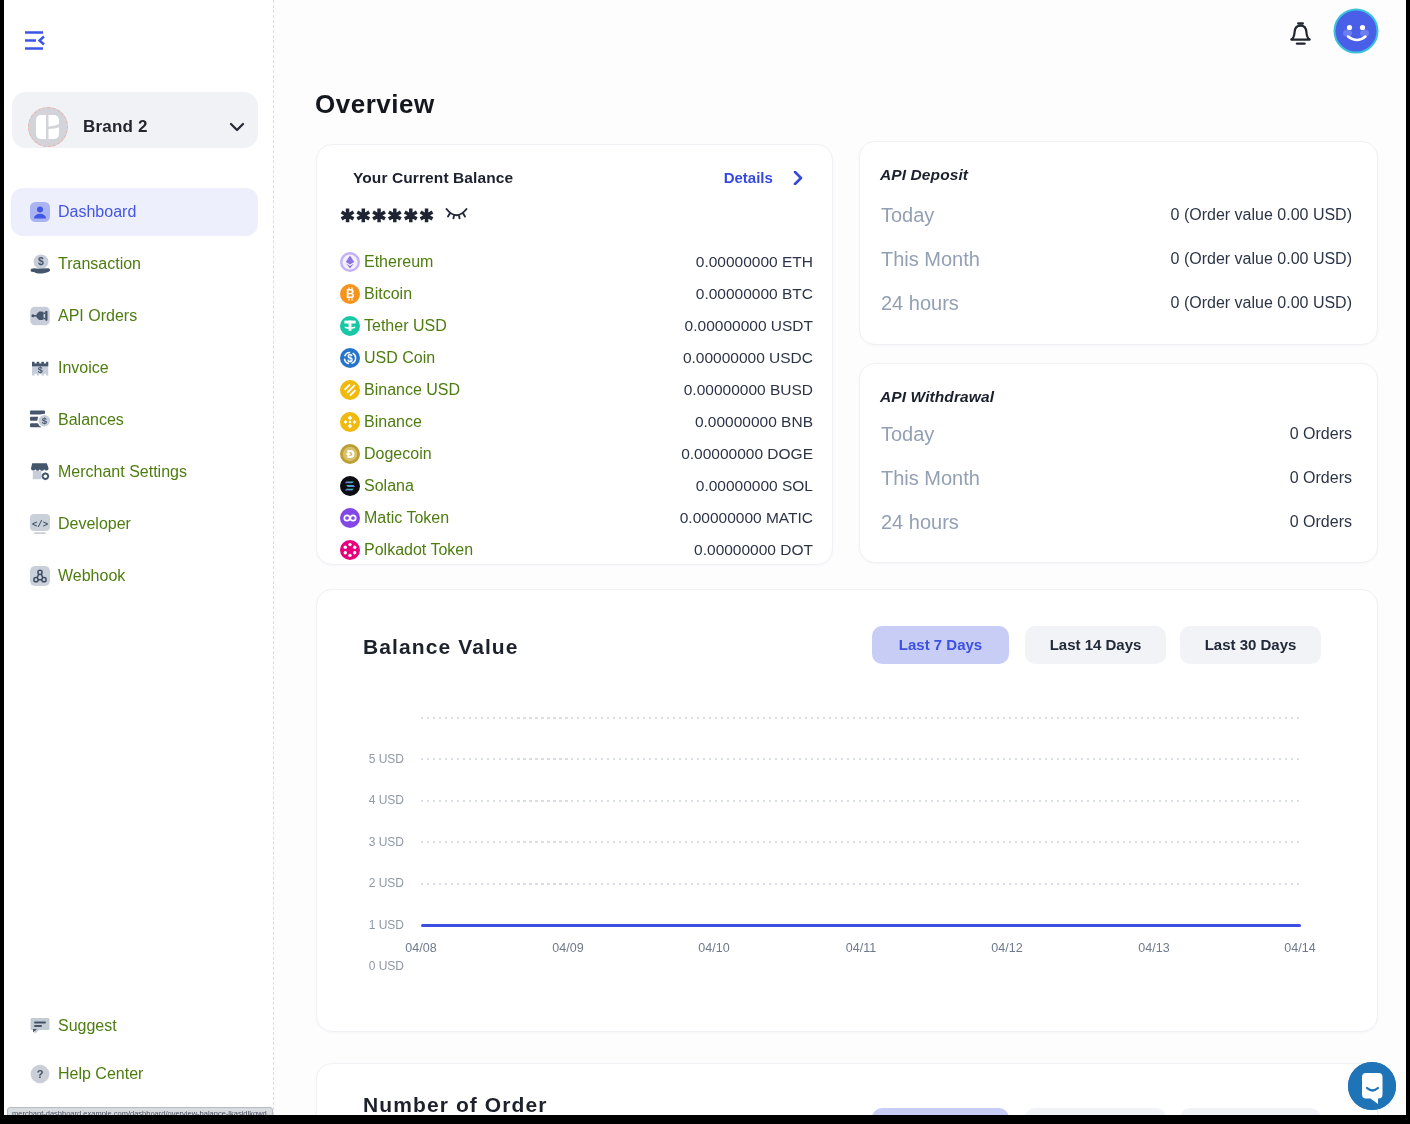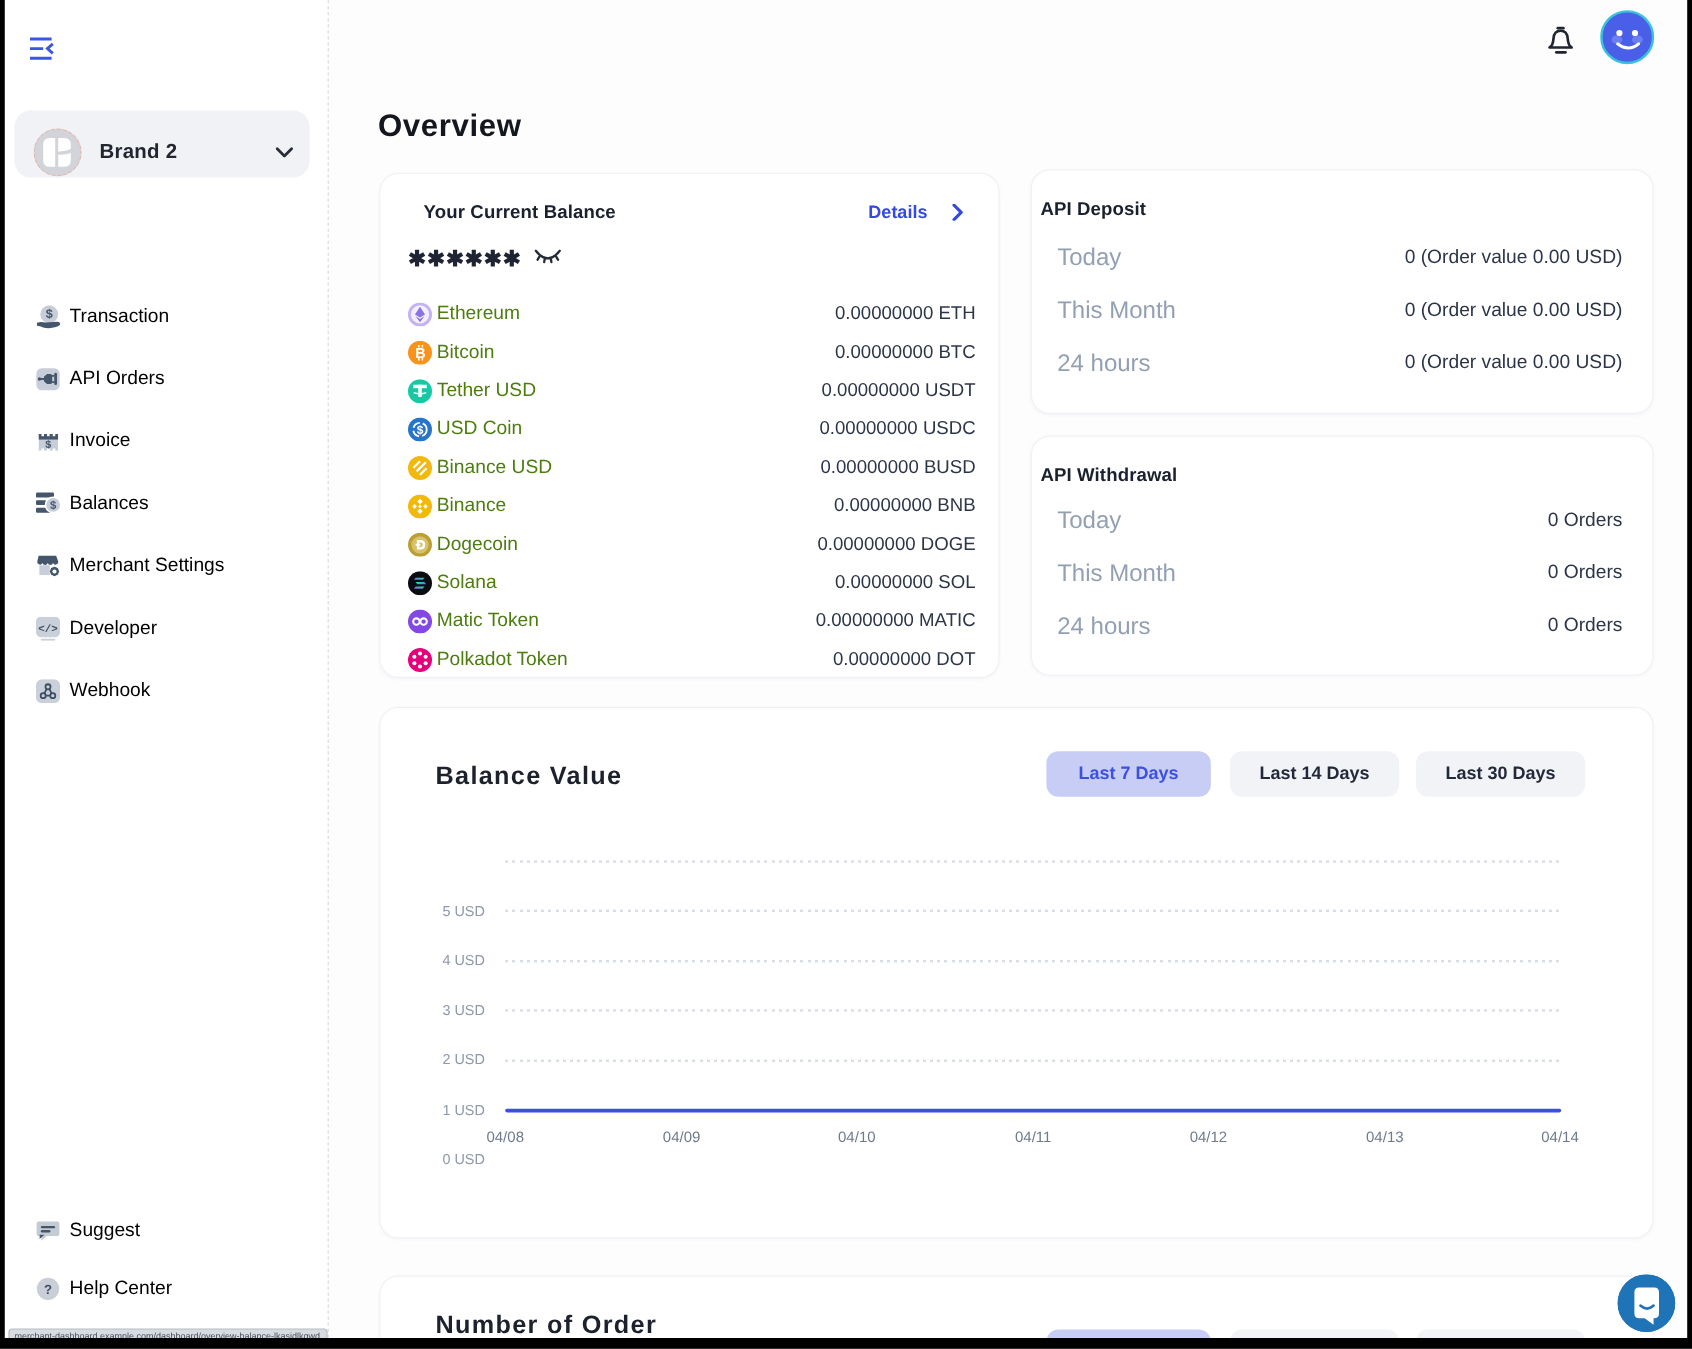--- a/index.html
+++ b/index.html
@@ -8,21 +8,21 @@
 #win { position:absolute; left:4px; top:0; width:1402px; height:1115px; background:#fdfdfe; overflow:hidden; }
 
 #sidebar { position:absolute; left:0; top:0; width:270px; height:1115px; background:#ffffff; border-right:1px dashed #d9dde4; }
 #hamburger { position:absolute; left:16px; top:24px; }
 .brandcard { position:absolute; left:8px; top:92px; width:246px; height:56px; background:#f0f2f6; border-radius:14px; }
 .brandava { position:absolute; left:16px; top:15px; width:40px; height:40px; border-radius:50%; background:#d2d4d9; border:1px dashed #ecb1a6; }
 .brandname { position:absolute; left:71px; top:0; height:70px; line-height:70px; font-size:17px; font-weight:700; color:#23262e; letter-spacing:.2px; }
 .brandchev { position:absolute; right:11px; top:26px; }
 .mi { position:absolute; left:7px; width:247px; height:48px; border-radius:12px; }
 .mi .ic { position:absolute; left:19px; top:14px; width:20px; height:20px; }
-.mi .lb { position:absolute; left:47px; top:0; height:48px; line-height:48px; font-size:16px; font-weight:500; color:#000000; }
+.mi .lb { position:absolute; left:47px; top:0; height:48px; line-height:48px; font-size:16px; font-weight:500; color:#4d7c0f; }
 .mi.active { background:#edeffd; }
 .mi.active .lb { color:#4355e2; }
 
 #bell { position:absolute; left:1283px; top:21px; }
 #uava { position:absolute; left:1329px; top:8px; width:46px; height:46px; }
 
 h1.ov { position:absolute; left:311px; top:89px; font-size:26px; font-weight:700; color:#14171e; letter-spacing:.5px; }
 .card { position:absolute; background:#fff; border:1px solid #f0f1f5; border-radius:16px; box-shadow:0 1px 3px rgba(30,40,70,.03); }
 #balcard { left:312px; top:144px; width:517px; height:421px; }
 #depcard { left:855px; top:141px; width:519px; height:204px; }
@@ -33,21 +33,21 @@
 #balcard .cardtt { position:absolute; left:36px; top:24px; }
 .details { position:absolute; right:25px; top:24px; font-size:15px; font-weight:700; color:#3549e1; }
 .stars { position:absolute; left:23px; top:60px; font-size:18px; font-weight:700; color:#1e2432; letter-spacing:0.7px; }
 .crow { position:absolute; left:23px; right:19px; height:32px; }
 .crow .cic { position:absolute; left:0; top:6px; width:20px; height:20px; }
 .crow .cnm { position:absolute; left:24px; top:0; height:32px; line-height:32px; font-size:16px; color:#4d7c0f; }
 .crow .cvl { position:absolute; right:0; top:0; height:32px; line-height:32px; font-size:15.5px; color:#2c3547; }
 .srow { position:absolute; left:21px; right:25px; height:30px; }
 .srow .sl { position:absolute; left:0; top:0; line-height:30px; font-size:20px; color:#93a0b3; }
 .srow .sv { position:absolute; right:0; top:0; line-height:30px; font-size:16px; color:#2c3547; }
-#depcard .cardtt, #wdcard .cardtt { position:absolute; left:7px; top:24px; }
+#depcard .cardtt, #wdcard .cardtt { position:absolute; left:20px; top:24px;font-style:italic; }
 
 .chtt { position:absolute; left:46px; top:45px; font-size:21px; font-weight:700; color:#1c212c; letter-spacing:1.1px; }
 .btn { position:absolute; top:36px; height:38px; border-radius:10px; background:#f2f3f6; text-align:center; font-size:15px; font-weight:600; color:#222a3a; line-height:38px; }
 .btn.act { background:#c8cdf5; color:#3c50e1; }
 .b7 { left:555px; width:137px; }
 .b14 { left:708px; width:141px; }
 .b30 { left:863px; width:141px; }
 .ylab { position:absolute; width:56px; text-align:right; font-size:12px; color:#8e98a8;margin-top:42px; }
 .gline { position:absolute; left:104px; width:880px; height:1.5px; background:repeating-linear-gradient(90deg,#d9dde4 0 2.5px,transparent 2.5px 6px); }
 .xlab { position:absolute; width:60px; text-align:center; font-size:12.5px; color:#6e7a8c; top:351px; }
@@ -78,20 +78,28 @@
         </svg>
       </div>
       <div class="brandname">Brand 2</div>
       <div class="brandchev">
         <svg width="20" height="18" viewBox="0 0 20 18" fill="none">
             <path d="M4 6l6 6 6-6" stroke="#272c36" stroke-width="2.3" stroke-linecap="round" stroke-linejoin="round"></path>
           </svg>
       </div>
     </div>
 
+    <div class="mi active" style="top:188px">
+      <div class="ic"><svg width="20" height="20" viewBox="0 0 20 20">
+            <rect width="20" height="20" rx="5.5" fill="#aab4f1"></rect>
+            <circle cx="10" cy="7.6" r="3" fill="#4056e4"></circle>
+            <path d="M3.8 16.4c.6-3.2 3.1-4.7 6.2-4.7s5.6 1.5 6.2 4.7z" fill="#4056e4"></path>
+          </svg></div>
+      <div class="lb">Dashboard</div>
+    </div>
     <div class="mi" style="top:240px">
       <div class="ic"><svg width="21" height="21" viewBox="0 0 21 21">
         <circle cx="11" cy="7.8" r="7.4" fill="#c8ced9"></circle>
         <text x="11" y="11.3" font-size="10.5" font-weight="bold" fill="#45566c" text-anchor="middle" font-family="Liberation Sans">$</text>
         <path d="M0.8 15 C3.6 13.8 5.9 14.3 8 14.8 L17.6 14.2 C20.5 14.2 21 16.8 18.7 17.7 C14.8 19.4 9.6 20.1 6 18.9 C3.9 18.1 2.3 17.6 0.8 17.5 Z" fill="#45566c"></path>
       </svg></div>
       <div class="lb">Transaction</div>
     </div>
     <div class="mi" style="top:292px">
       <div class="ic"><svg width="20" height="20" viewBox="0 0 20 20">

